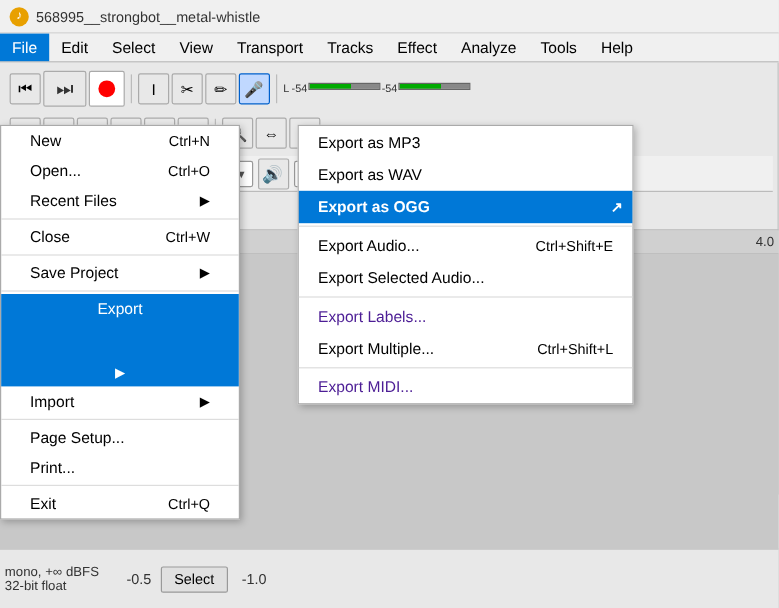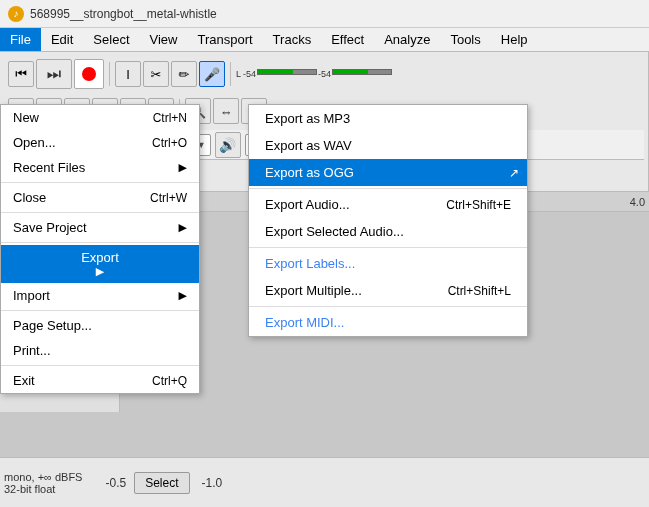--- a/index.html
+++ b/index.html
@@ -122,28 +122,29 @@
       position: absolute;
       top: 52px;
       left: 0;
       width: 200px;
       background: white;
       border: 1px solid #aaa;
       box-shadow: 2px 2px 6px rgba(0,0,0,0.25);
       z-index: 100;
     }
     .dropdown-item {
-      padding: 5px 12px;
+      padding: 5px 24px;
       cursor: pointer;
       display: flex;
       align-items: center;
       justify-content: space-between;
       font-size: 13px;
       color: #000;
       white-space: nowrap;
+      gap: 39px;
     }
     .dropdown-item.active { background: #0078d7; color: white; flex-direction: column; }
     .dropdown-item .shortcut {
       color: inherit;
       font-size: 12px;
       margin-left: 20px;
     }
     .dropdown-item .arrow-right {
       font-size: 11px;
     }
@@ -167,22 +168,22 @@
     .submenu-item {
       padding: 6px 16px;
       cursor: pointer;
       display: flex;
       align-items: center;
       justify-content: space-between;
       font-size: 13px;
       color: #000;
       white-space: nowrap;
     }
-    .submenu-item.highlighted { background: #0078d7; color: white; }
-    .submenu-item.disabled { color: #3b82f6; cursor: default; }
+    .submenu-item.highlighted { background: #0078d7; color: white; font-weight: bold; }
+    .submenu-item.disabled { color: #4c1d95; cursor: default; }
     .submenu-item .shortcut {
       color: inherit;
       font-size: 12px;
     }
     .submenu-sep {
       height: 1px;
       background: #ddd;
       margin: 2px 0;
     }
 

